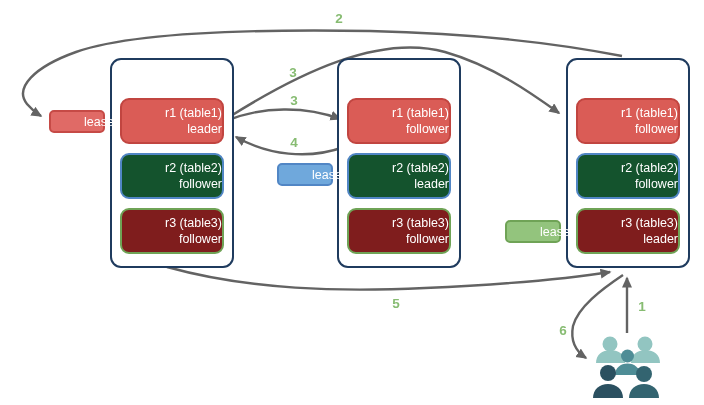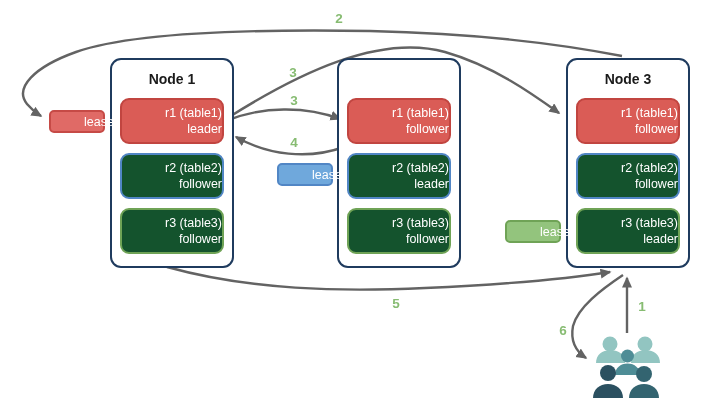--- a/index.html
+++ b/index.html
@@ -16,21 +16,21 @@
     position:absolute;top:11px;left:0;width:100%;text-align:center;
     font-size:14px;font-weight:bold;color:#1b1b1b;
   }
   .replica{
     position:absolute;left:8px;width:104px;height:46px;border-radius:9px;
     box-sizing:border-box;border:2px solid;display:flex;flex-direction:column;
     align-items:flex-end;justify-content:center;color:#ffffff;font-size:12.5px;line-height:1.3;
   }
   .replica.red{background:#DA5C56;border-color:#C14540;}
   .replica.blue{background:#14532d;border-color:#5186C5;}
-  .replica.green{background:#14532d;border-color:#6FA356;}
+  .replica.green{background:#7f1d1d;border-color:#6FA356;}
   .r-top{top:38px;} .r-mid{top:93px;} .r-bot{top:148px;}
   .lease{
     position:absolute;width:56px;height:23px;border-radius:5px;border:2px solid;
     box-sizing:border-box;display:flex;align-items:center;justify-content:center;
     color:#ffffff;font-size:12.5px;padding-left:44px;
   }
   .lease.red{background:#E06A66;border-color:#C64A46;left:49px;top:110px;}
   .lease.blue{background:#6FA8DC;border-color:#5186C5;left:277px;top:163px;}
   .lease.green{background:#93C47D;border-color:#6FA356;left:505px;top:220px;}
   .step{
@@ -75,21 +75,20 @@
       <path d="M615,375 c0,-7 5.5,-11.5 12.5,-11.5 c7,0 12.5,4.5 12.5,11.5 z" fill="#4E8D96"></path>
 
       <circle cx="608" cy="373" r="8" fill="#2B5060"></circle>
       <path d="M593,398 c0,-8.5 6.5,-14 15,-14 c8.5,0 15,5.5 15,14 z" fill="#2B5060"></path>
       <circle cx="644" cy="374" r="8" fill="#336470"></circle>
       <path d="M629,398 c0,-8.5 6.5,-14 15,-14 c8.5,0 15,5.5 15,14 z" fill="#336470"></path>
     </g>
   </svg>
 
   <div class="node" style="left:110px">
-    <div class="node-title">Node 1</div>
     <div class="replica red r-top">
       <span>r1 (table1)</span>
       <span>leader</span>
     </div>
     <div class="replica blue r-mid">
       <span>r2 (table2)</span>
       <span>follower</span>
     </div>
     <div class="replica green r-bot">
       <span>r3 (table3)</span>
@@ -106,21 +105,20 @@
       <span>r2 (table2)</span>
       <span>leader</span>
     </div>
     <div class="replica green r-bot">
       <span>r3 (table3)</span>
       <span>follower</span>
     </div>
   </div>
 
   <div class="node" style="left:566px">
-    <div class="node-title">Node 3</div>
     <div class="replica red r-top">
       <span>r1 (table1)</span>
       <span>follower</span>
     </div>
     <div class="replica blue r-mid">
       <span>r2 (table2)</span>
       <span>follower</span>
     </div>
     <div class="replica green r-bot">
       <span>r3 (table3)</span>

